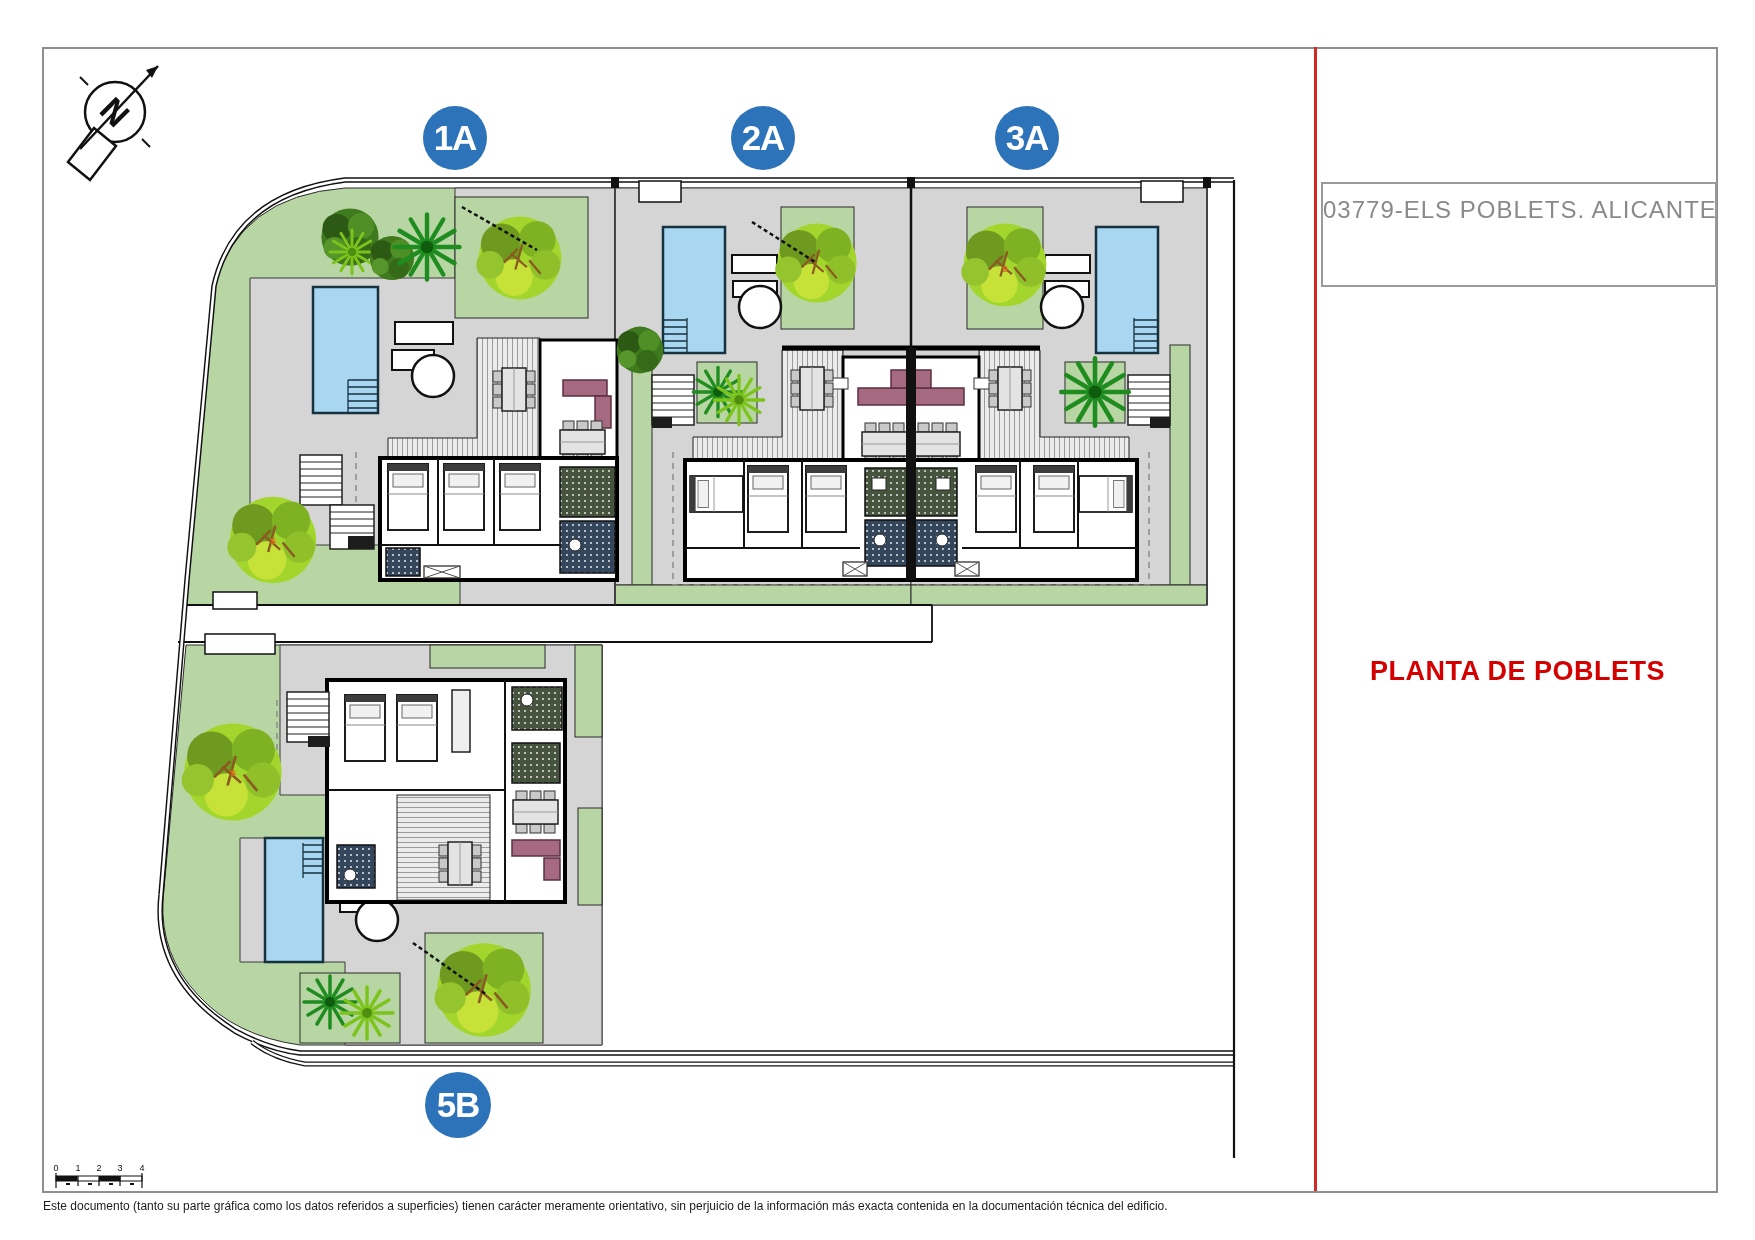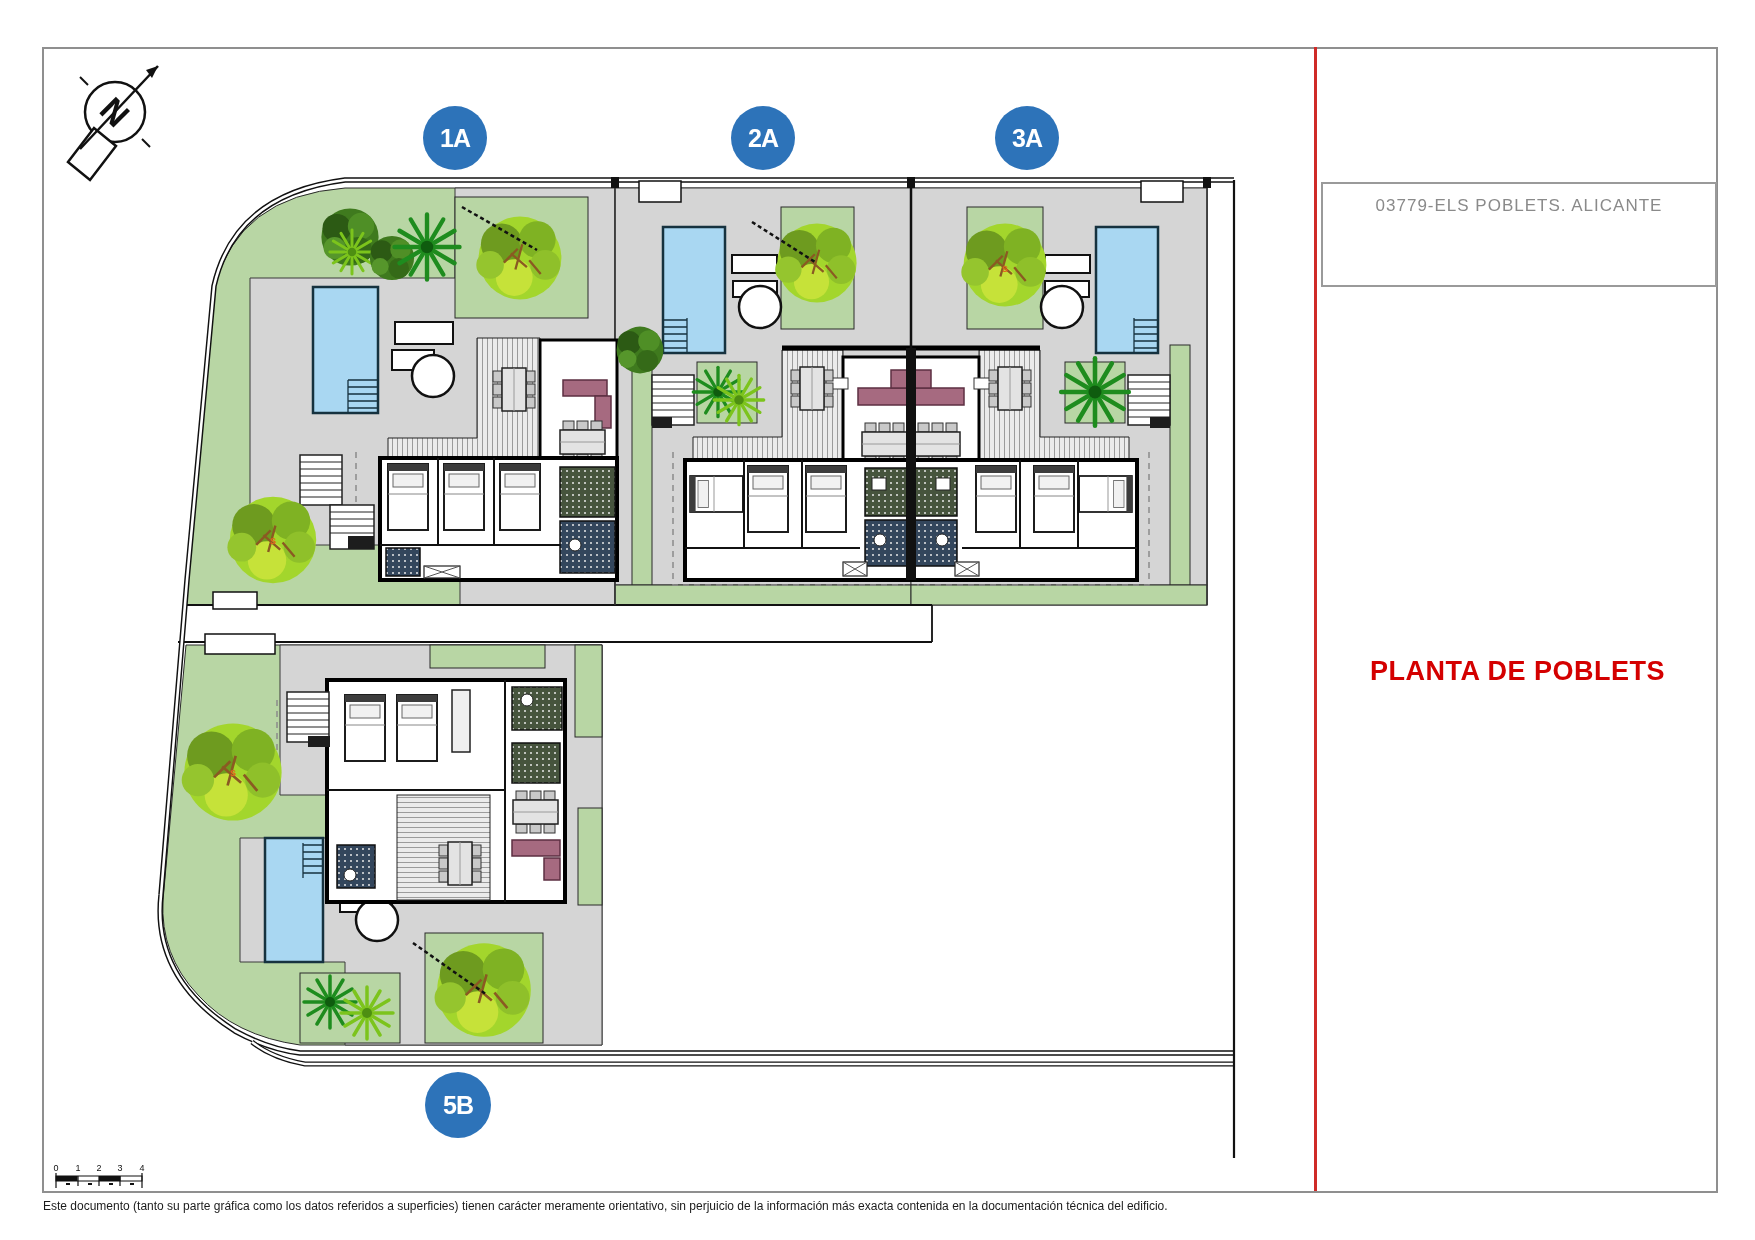--- a/index.html
+++ b/index.html
@@ -20,35 +20,35 @@
   .plan-svg{position:absolute;left:0;top:0;width:1755px;height:1240px;}
   .red-sep{
     position:absolute;left:1314px;top:47px;width:3px;height:1144px;
     background:var(--accent-red);
   }
   .title-box{
     position:absolute;left:1321px;top:182px;width:396px;height:105px;
     border:2px solid #9a9a9a;box-sizing:border-box;text-align:center;
   }
   .title-box .ttl{
-    margin-top:12px;color:var(--title-gray);font-size:17px;letter-spacing:1px;white-space:nowrap;
+    margin-top:12px;color:var(--title-gray);font-size:24px;letter-spacing:1px;white-space:nowrap;
   }
   .plan-label{
     position:absolute;left:1317px;top:656px;width:401px;text-align:center;
     color:var(--label-red);font-weight:bold;font-size:27px;letter-spacing:0.5px;white-space:nowrap;
   }
   .footer-line{
     position:absolute;left:43px;color:#1b1b1b;font-size:12px;white-space:nowrap;
   }
   .fl1{top:1199px;}
   .fl2{top:1217px;}
   .badge{
     position:absolute;border-radius:50%;background:var(--badge-blue);color:#ffffff;
     display:flex;align-items:center;justify-content:center;
-    font-weight:bold;font-size:25px;letter-spacing:-1px;
+    font-weight:bold;font-size:35px;letter-spacing:-1px;
   }
   .b64{width:64px;height:64px;}
   .b66{width:66px;height:66px;}
 </style>
 </head>
 <body>
 
 <div class="page">
 
   <svg class="plan-svg" viewBox="0 0 1755 1240">

